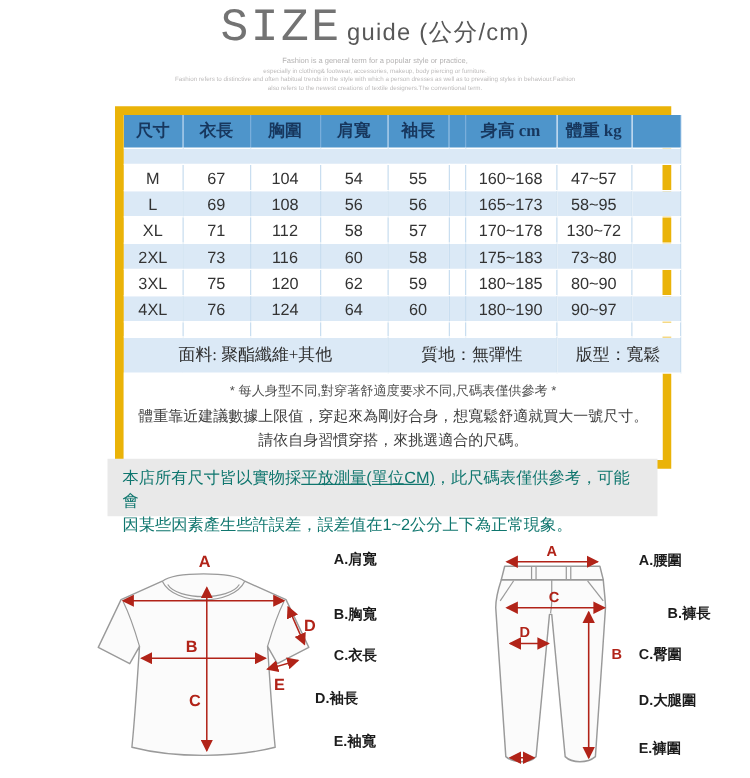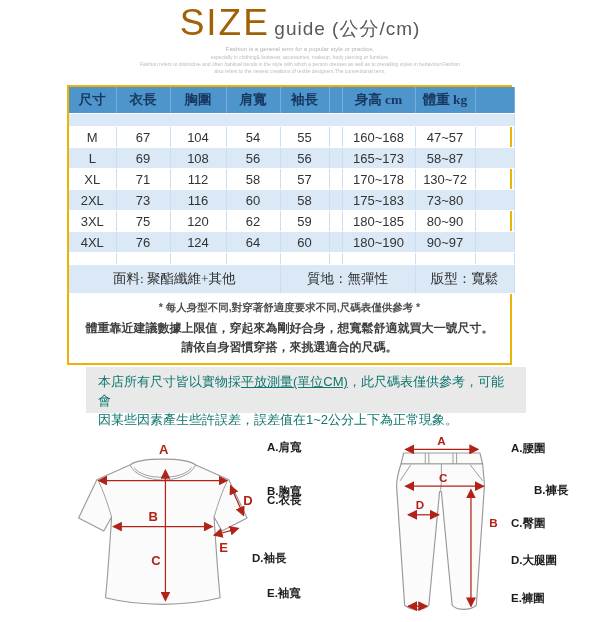--- a/index.html
+++ b/index.html
@@ -1,61 +1,61 @@
 <!DOCTYPE html>
 <html><head>
 <meta charset="utf-8">
 <style>
   html,body{margin:0;padding:0;background:#fff;}
   #canvas{position:relative;width:600px;height:622px;background:#fff;overflow:hidden;
           font-family:"Liberation Sans",sans-serif;}
 
   
   .title-block{position:absolute;top:2px;left:0;width:100%;text-align:center;}
-  .title-main{font-size:37px;font-weight:300;letter-spacing:2px;color:#a16207;
-              font-family:Liberation Sans, sans-serif;}
+  .title-main{font-size:37px;font-weight:300;letter-spacing:2px;color:#737373;
+              font-family:Liberation Mono, monospace;}
   .title-sub{font-size:19px;color:#585858;letter-spacing:1px;}
   .intro{position:absolute;top:45px;left:0;width:100%;text-align:center;color:#b4b2b2;}
   .intro-l1{font-size:6px;line-height:9px;}
   .intro-l2{font-size:5px;line-height:7px;color:#bdbbbb;}
 
   
-  .table-wrap{position:absolute;left:67px;top:85px;width:445px;border:2px solid #eab308;
+  .table-wrap{position:absolute;left:92px;top:85px;width:445px;border:7px solid #eab308;
               box-sizing:border-box;background:#fff;}
   table{border-collapse:collapse;table-layout:fixed;width:100%;}
   td,th{border-right:1px solid #c9def0;border-bottom:1px solid #ffffff;
         text-align:center;vertical-align:middle;font-size:13px;color:#333;
         padding:0;overflow:hidden;white-space:nowrap;}
   tr.hdr th{background:#4e95cb;color:#17375e;font-weight:bold;font-size:13.5px;
             font-family:"Liberation Serif",serif;border-right:1px solid #79aedb;height:26px;}
   tr.spacer td{height:12px;background:#dbe9f6;}
   tr.thin td{height:11px;background:#fff;}
   tr.data td{height:20px;}
   tr.alt td{background:#dbe9f6;}
   tr.fabric td{height:28px;background:#dbe9f6;font-family:"Liberation Serif",serif;
                font-size:13.5px;color:#2e2e2e;}
 
   
   .notes{height:69px;display:flex;flex-direction:column;justify-content:center;
-         align-items:center;text-align:center;background:#fff;font-weight:bold;}
+         align-items:center;text-align:center;background:#fff;}
   .note-1{font-size:10.5px;color:#4f4f4f;margin-bottom:4px;}
   .note-2,.note-3{font-size:12px;color:#3e3e3e;font-family:"Liberation Serif",serif;
                   line-height:19px;}
 
   
   .measure-box{position:absolute;left:86px;top:367px;width:440px;height:46px;
                background:#e9e9e9;box-sizing:border-box;padding:5px 12px;
                font-size:13px;line-height:19px;color:#0f766e;}
   .u{text-decoration:underline;}
 
   
   .shirt-svg{position:absolute;left:76px;top:430px;}
   .pants-svg{position:absolute;left:393px;top:430px;}
   .diag-label{position:absolute;font-size:11.5px;font-weight:bold;color:#1c1c1c;}
-  .sl0{left:267px;top:440px;} .sl1{left:267px;top:484px;} .sl2{left:267px;top:493px;}
+  .sl0{left:267px;top:440px;} .sl1{left:267px;top:484px;} .sl2{left:267px;top:517px;}
   .sl3{left:252px;top:551px;} .sl4{left:267px;top:586px;}
   .pl0{left:511px;top:441px;} .pl1{left:511px;top:483px;margin-left:23px;} .pl2{left:511px;top:516px;}
   .pl3{left:511px;top:553px;} .pl4{left:511px;top:591px;}
 
   .outline{fill:#fbfbfb;stroke:#9a9a9a;stroke-width:1.3;stroke-linejoin:round;}
   .oline{fill:none;stroke:#9a9a9a;stroke-width:1.1;}
   .red{stroke:#b12318;stroke-width:1.4;}
   .rtxt{fill:#b12318;font-family:"Liberation Sans",sans-serif;font-weight:bold;}
 </style>
 </head>
@@ -115,21 +115,21 @@
         <td></td>
       </tr>
       <tr class="data alt">
         <td>L</td>
         <td>69</td>
         <td>108</td>
         <td>56</td>
         <td>56</td>
         <td></td>
         <td>165~173</td>
-        <td>58~87</td>
+        <td>58~95</td>
         <td></td>
       </tr>
       <tr class="data">
         <td>XL</td>
         <td>71</td>
         <td>112</td>
         <td>58</td>
         <td>57</td>
         <td></td>
         <td>170~178</td>

